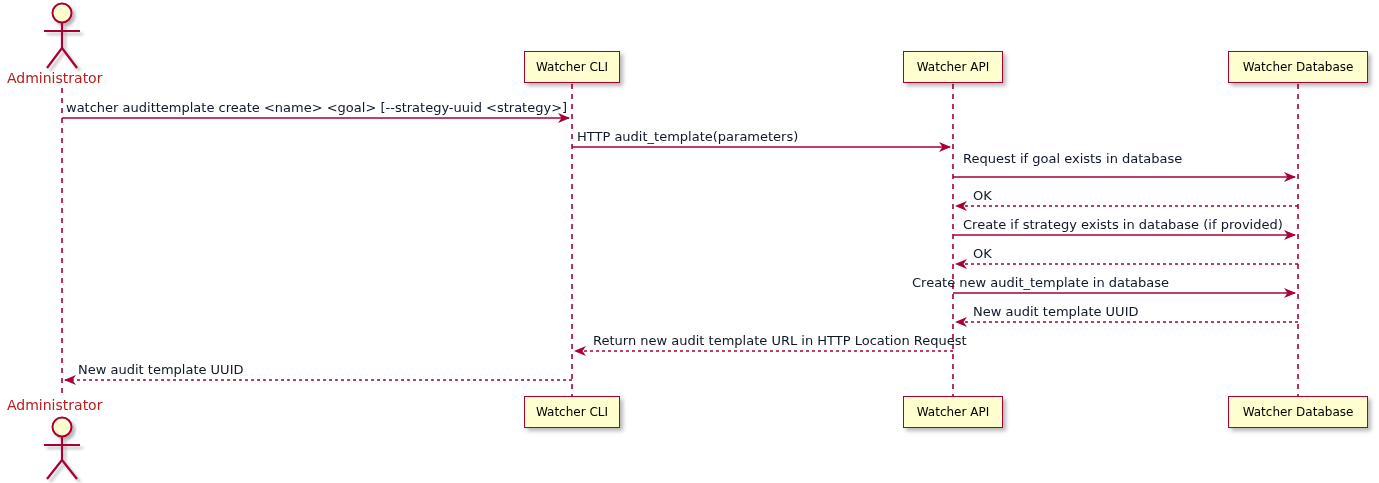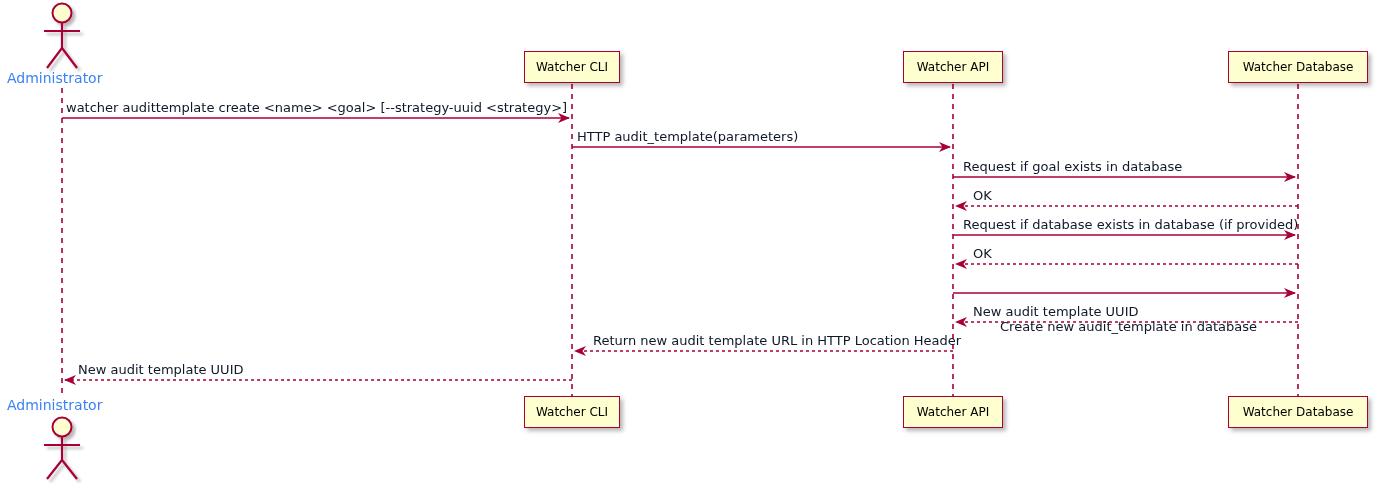--- a/index.html
+++ b/index.html
@@ -38,21 +38,21 @@
     align-items: center;
     justify-content: center;
     white-space: nowrap;
     box-shadow: 3px 3px 4px rgba(0,0,0,0.28);
   }
   
   .actor-label {
     position: absolute;
     font-family: "DejaVu Sans", sans-serif;
     font-size: 14px;
-    color: #3b82f6;
+    color: #b91c1c;
     white-space: nowrap;
     line-height: 1;
   }
   
   .msg-label {
     position: absolute;
     font-family: "DejaVu Sans", sans-serif;
     font-size: 13px;
     color: #0f172a;
     white-space: nowrap;
@@ -148,29 +148,29 @@
   </div>
 
   <div class="pbox" style="left:1228px; top:396px; width:140px; height:32px;">
     <span>Watcher Database</span>
   </div>
 
   <div class="msg-label" style="left:66px; top:101px;">watcher audittemplate create &lt;name&gt; &lt;goal&gt; [--strategy-uuid &lt;strategy&gt;]</div>
 
   <div class="msg-label" style="left:577px; top:130px;">HTTP audit_template(parameters)</div>
 
-  <div class="msg-label" style="left:963px; top:160px;">Request if goal exists in database</div>
+  <div class="msg-label" style="left:963px; top:152px;">Request if goal exists in database</div>
 
   <div class="msg-label" style="left:973px; top:189px;">OK</div>
 
-  <div class="msg-label" style="left:963px; top:218px;">Request if database exists in database (if provided)</div>
+  <div class="msg-label" style="left:963px; top:218px;">Create if strategy exists in database (if provided)</div>
 
   <div class="msg-label" style="left:973px; top:247px;">OK</div>
 
-  <div class="msg-label" style="left:1000px; top:276px;margin-top:44px;">Create new audit_template in database</div>
+  <div class="msg-label" style="left:912px; top:276px;">Create new audit_template in database</div>
 
   <div class="msg-label" style="left:973px; top:305px;">New audit template UUID</div>
 
-  <div class="msg-label" style="left:593px; top:334px;">Return new audit template URL in HTTP Location Header</div>
+  <div class="msg-label" style="left:593px; top:334px;">Return new audit template URL in HTTP Location Request</div>
 
   <div class="msg-label" style="left:78px; top:363px;">New audit template UUID</div>
 
 </div>
 
 </body></html>

